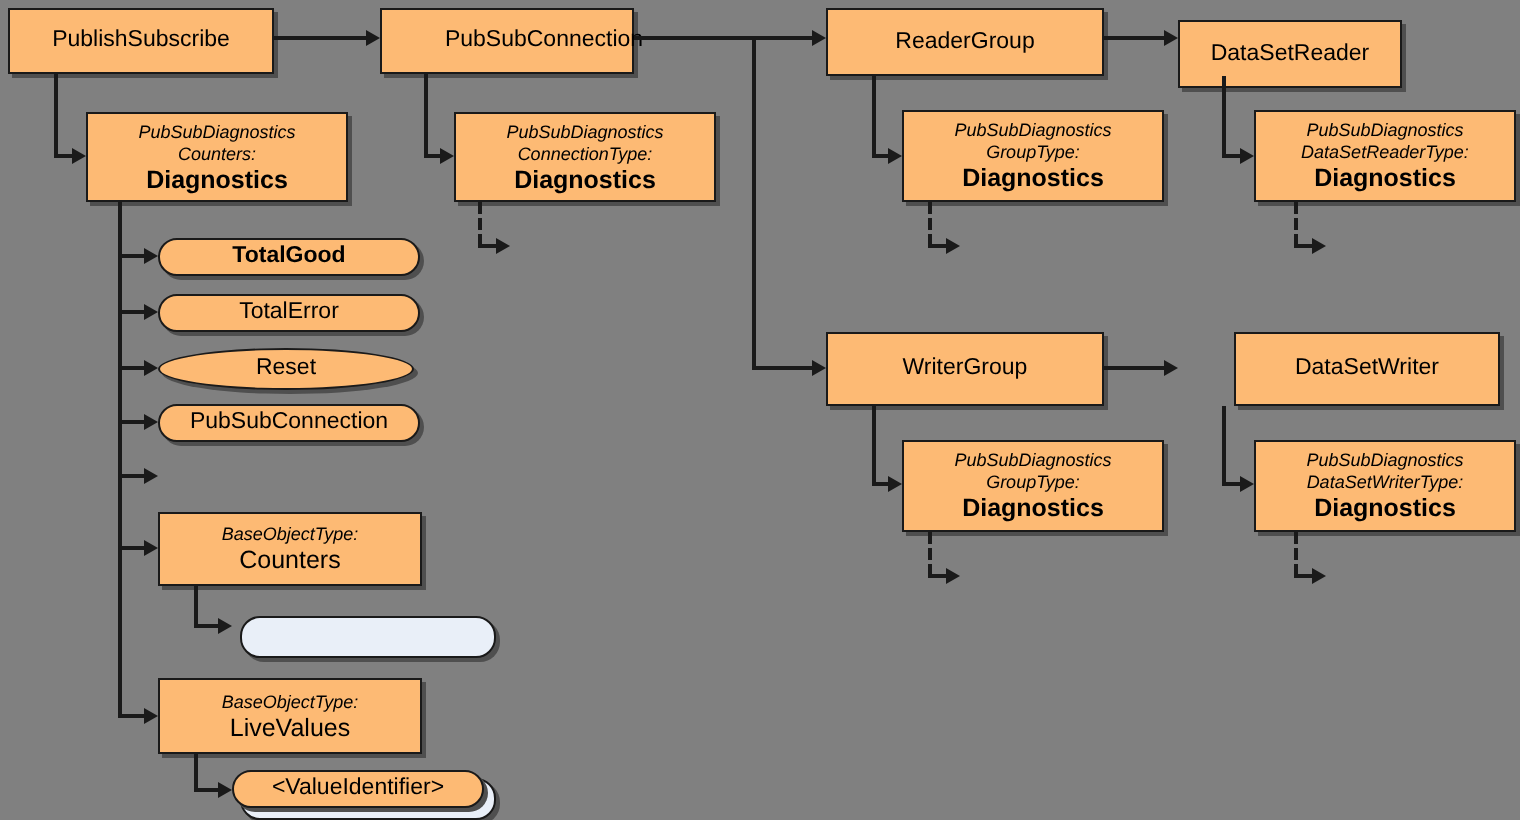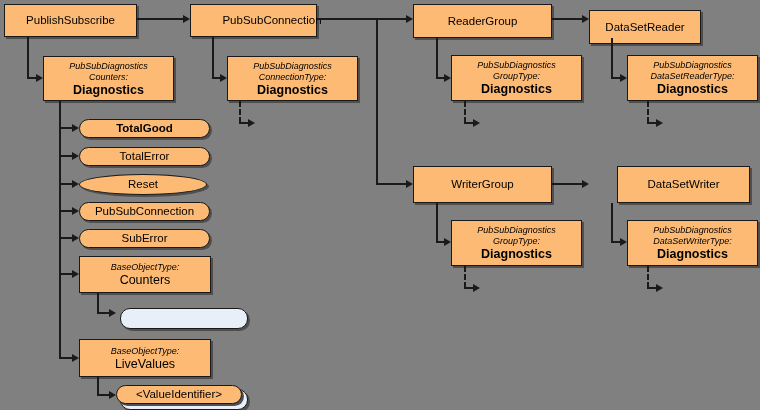--- a/index.html
+++ b/index.html
@@ -83,23 +83,20 @@
   </div>
   <div class="node rounded" style="left:79px;top:147px;width:131px;height:19px;">
     <span class="lbl">TotalError</span>
   </div>
   <div class="node ellipse" style="left:79px;top:174px;width:128px;height:21px;">
     <span class="lbl">Reset</span>
   </div>
   <div class="node rounded" style="left:79px;top:202px;width:131px;height:19px;">
     <span class="lbl">PubSubConnection</span>
   </div>
-  <div class="node rounded" style="left:79px;top:229px;width:131px;height:19px;">
-    <span class="lbl">SubError</span>
-  </div>
 
   <div class="node" style="left:79px;top:256px;width:132px;height:37px;">
     <span class="type-line">BaseObjectType:</span>
     <span class="name-normal">Counters</span>
   </div>
   <div class="backstack rounded" style="position:absolute;left:120px;top:308px;width:126px;height:19px;"></div>
 
   <div class="node" style="left:79px;top:339px;width:132px;height:38px;">
     <span class="type-line">BaseObjectType:</span>
     <span class="name-normal">LiveValues</span>

